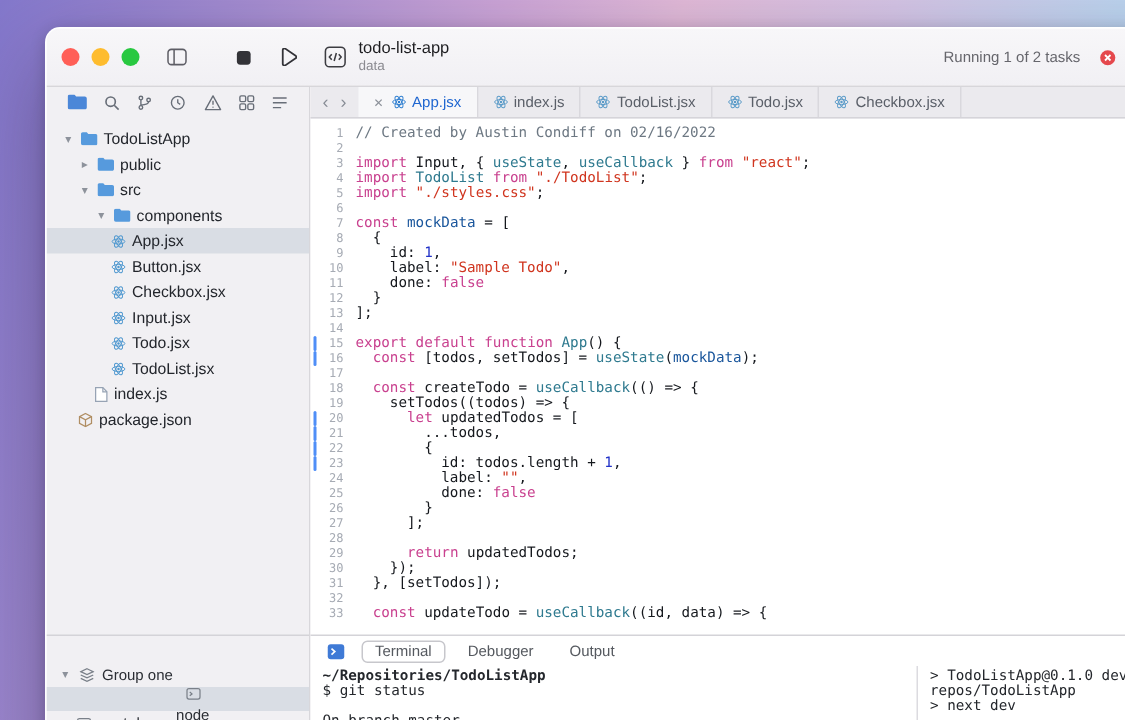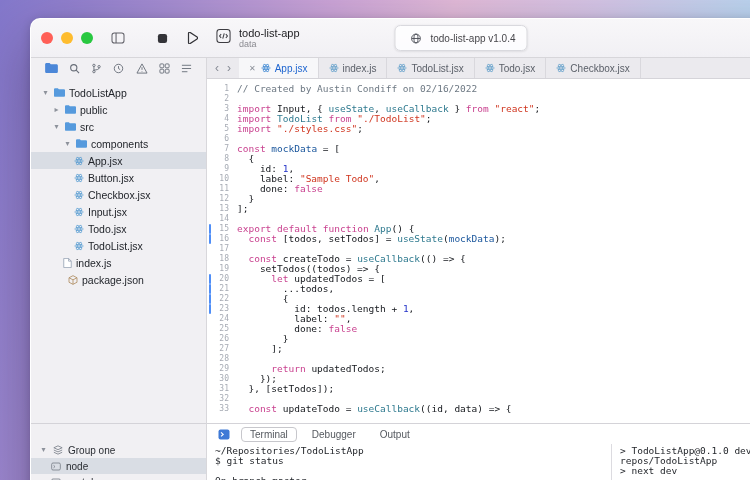--- a/index.html
+++ b/index.html
@@ -11,21 +11,21 @@
     display:flex;flex-direction:column;overflow:hidden;border:1px solid rgba(255,255,255,.55);}
   
   .toolbar{flex:0 0 38px;height:38px;background:linear-gradient(#f8f7f9,#f1f0f4);
     border-bottom:1px solid #d7d6da;display:flex;align-items:center;padding:0 10px;position:relative;}
   .lights{display:flex;gap:8px;margin-right:16px;}
   .light{width:12px;height:12px;border-radius:50%;display:inline-block;}
   .red{background:#ff5f57}.yellow{background:#febc2e}.green{background:#28c840}
   .tb-ic{display:inline-flex;align-items:center;justify-content:center;width:18px;height:18px;}
   .abs-stop{position:absolute;left:122px;top:50%;transform:translateY(-50%);}
   .abs-play{position:absolute;left:152px;top:50%;transform:translateY(-50%);}
-  .proj{position:absolute;left:183px;top:50%;transform:translateY(-50%);display:flex;gap:7px;}
+  .proj{position:absolute;left:183px;top:50%;transform:translateY(-50%);display:flex;align-items:center;gap:7px;}
   .proj-name{font-size:11px;font-weight:500;color:#1d1d20;line-height:12px;}
   .proj-branch{font-size:9px;color:#8a8a90;line-height:11px;}
   .pill{position:absolute;left:50%;top:50%;transform:translate(-50%,-50%);
     display:flex;align-items:center;gap:6px;background:rgba(253,253,254,.92);
     border:1px solid #d9d9de;border-radius:6px;padding:3px 11px;font-size:10px;color:#47474b;
     box-shadow:0 .5px 2px rgba(0,0,0,.08);white-space:nowrap;}
   .tright{position:absolute;left:598px;top:50%;transform:translateY(-50%);
     display:flex;align-items:center;gap:9px;white-space:nowrap;}
   .tasks{font-size:10px;color:#66666c;}
   .badge{display:inline-flex;align-items:center;gap:3px;}
@@ -67,21 +67,21 @@
   .panel{flex:1;display:flex;flex-direction:column;border-top:1px solid #d4d3d8;min-height:0;}
   .phead{flex:0 0 20px;height:20px;display:flex;align-items:center;gap:8px;padding:0 8px;}
   .ptabs{display:flex;align-items:center;gap:6px;font-size:10px;color:#55595f;justify-content:flex-end;}
   .ptab{padding:1px 8px;border-radius:4px;border:1px solid transparent;}
   .ptab.active{border-color:#c7c7cc;background:#fff;}
   .pterms{flex:1;display:flex;min-height:0;}
   .term{font-family:"DejaVu Sans Mono",monospace;font-size:9.5px;padding:2px 8px;color:#24272c;overflow:hidden;}
   .term div{height:10px;line-height:10px;white-space:pre;}
   .term1{flex:0 0 405px;border-right:1px solid #dcdbe0;box-sizing:border-box;}
   .term2{flex:1;}
-  .tl-b{font-weight:normal;}
+  .tl-b{font-weight:bold;}
 </style>
 </head>
 <body>
 
 <div class="desktop">
   <div class="window">
 
     <div class="toolbar">
       <div class="lights">
         <span class="light red"></span>
@@ -111,31 +111,34 @@
               <rect x="1" y="1" width="14" height="14" rx="3"></rect>
               <path d="M5.5 6L3.8 8l1.7 2M10.5 6l1.7 2-1.7 2M8.8 5.2l-1.6 5.6"></path>
             </svg>
           </span>
         <div>
           <div class="proj-name">todo-list-app</div>
           <div class="proj-branch">data</div>
         </div>
       </div>
 
-      <div class="pill">
-        <span class="tb-ic">
-            <svg width="11" height="11" viewBox="0 0 12 12" fill="none" stroke="#4a4e57">
-              <circle cx="6" cy="6" r="4.8"></circle>
-              <ellipse cx="6" cy="6" rx="2.2" ry="4.8"></ellipse>
-              <path d="M1.4 6h9.2"></path>
-            </svg>
-          </span>
-        <span>todo-list-app v1.0.4</span>
+
+      <div class="tright">
+        <span class="tasks">Running 1 of 2 tasks</span>
+        <span class="badge">
+          <span class="tb-ic">
+              <svg width="11" height="11" viewBox="0 0 12 12">
+                <circle cx="6" cy="6" r="5.5" fill="#e5484d"></circle>
+                <path d="M4 4l4 4M8 4l-4 4" stroke="#fff" stroke-width="1.3"></path>
+              </svg>
+            </span>
+
+        </span>
+
       </div>
-
     </div>
 
     <div class="bodyrow">
       <div class="sidebar">
         <div class="navstrip">
             <span class="nav-ic">
               <svg width="13" height="10" viewBox="0 0 14 11">
                 <path d="M0 1.5C0 .7.7 0 1.5 0h3.4l1.3 1.5h6.3c.8 0 1.5.7 1.5 1.5v6.5c0 .8-.7 1.5-1.5 1.5h-11A1.5 1.5 0 010 9.5z" fill="#4b87d8"></path>
               </svg>
             </span>
@@ -299,42 +302,42 @@
             </div>
             <div class="trow" style="padding-left: 32px;">
               <span class="fic">
                 <svg width="9" height="10" viewBox="0 0 10 12">
                   <path d="M.5.5h5.8L9.5 3.8v7.7H.5z" fill="#fff" stroke="#97a3b4"></path>
                   <path d="M6.3.5v3.3h3.2" fill="none" stroke="#97a3b4"></path>
                 </svg>
               </span>
               <span>index.js</span>
             </div>
-            <div class="trow" style="padding-left: 37px;">
+            <div class="trow" style="padding-left: 21px;">
               <span class="fic">
                 <svg width="10" height="10" viewBox="0 0 12 12" fill="none" stroke="#b08e63">
                   <path d="M6 .8l4.8 2.5v5.4L6 11.2 1.2 8.7V3.3z"></path>
                   <path d="M1.2 3.3L6 5.8l4.8-2.5M6 5.8v5.4"></path>
                 </svg>
               </span>
               <span>package.json</span>
             </div>
           </div>
         <div class="sessions-wrap">
             <div class="srow" style="padding-left: 8px;">
               <span class="chev">▾</span>
               <span class="fic">
                 <svg width="10" height="10" viewBox="0 0 12 12" fill="none" stroke="#7a8089">
                   <path d="M6 1l5 2.3L6 5.6 1 3.3z"></path>
                   <path d="M1 6l5 2.3L11 6M1 8.7L6 11l5-2.3"></path>
                 </svg>
               </span>
               <span>Group one</span>
             </div>
-            <div class="srow selected" style="padding-left: 20px;">
+            <div class="srow selected" style="padding-left: 20px; flex-direction: column;">
               <span class="fic">
                 <svg width="10" height="9" viewBox="0 0 12 10" fill="none" stroke="#7a8089">
                   <rect x=".8" y=".8" width="10.4" height="8.4" rx="1.6"></rect>
                   <path d="M3 3.6l1.8 1.5L3 6.6"></path>
                 </svg>
               </span>
               <span>node</span>
             </div>
             <div class="srow" style="padding-left: 20px;">
               <span class="fic">

